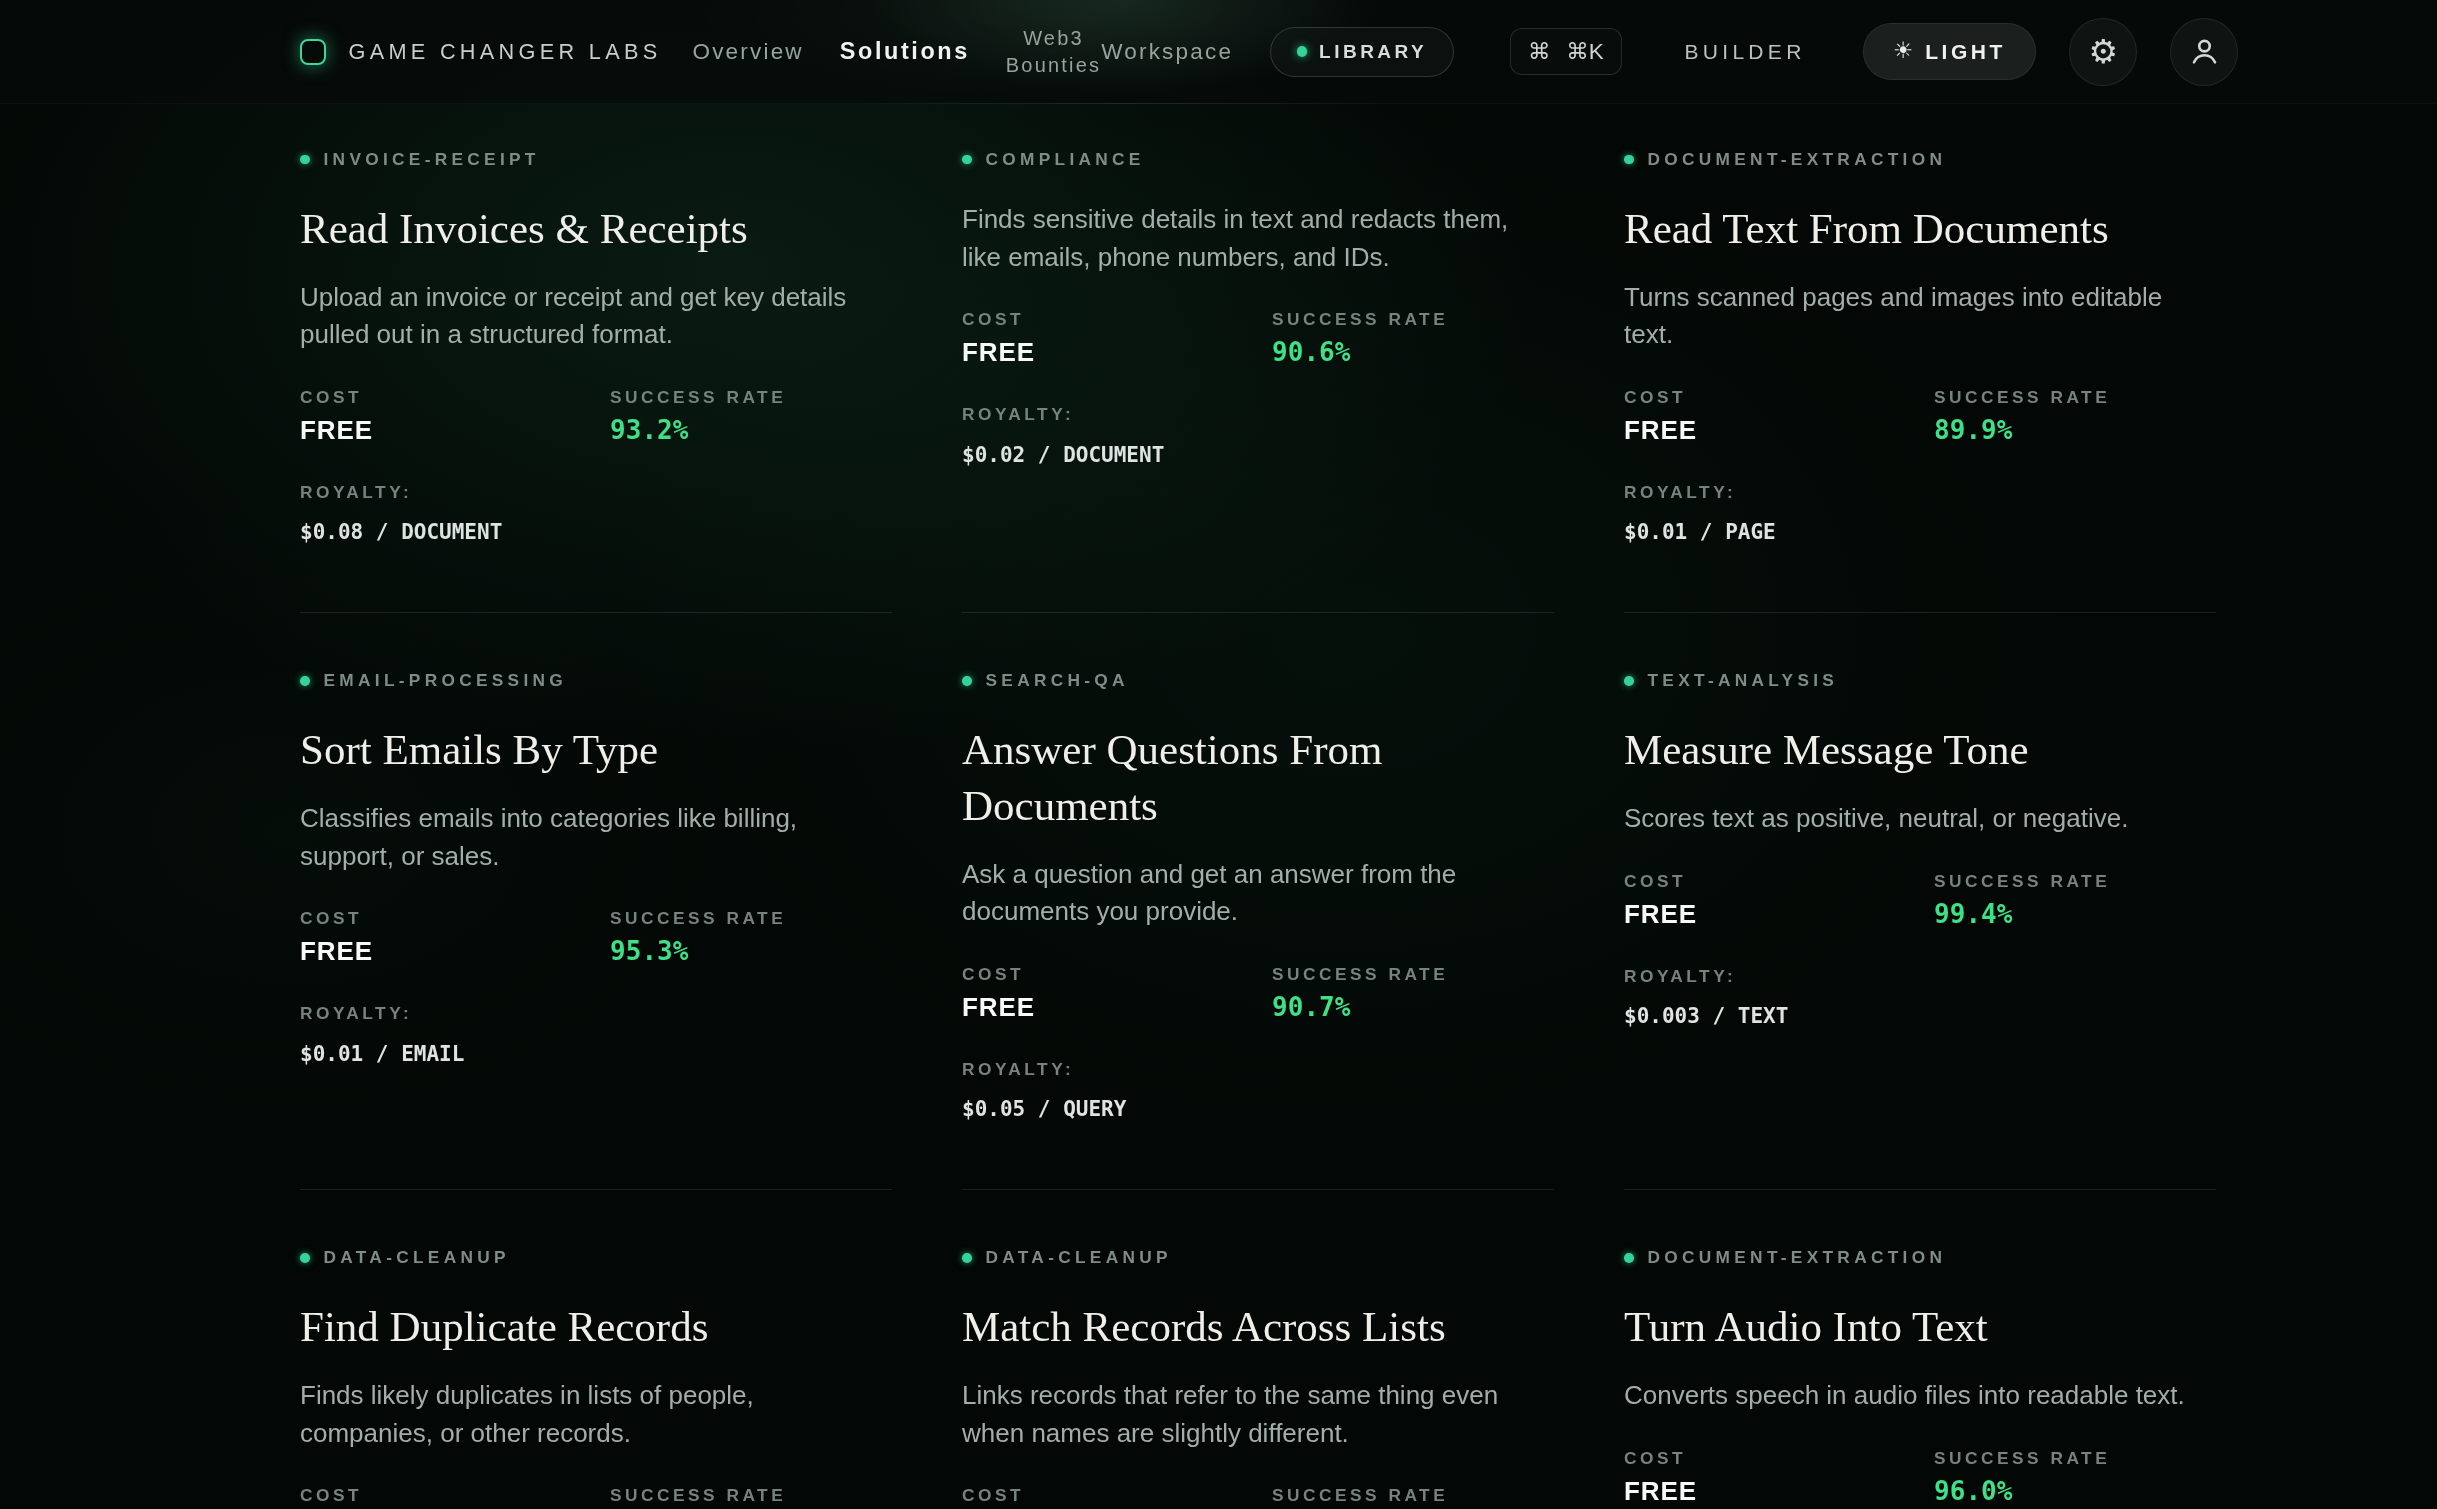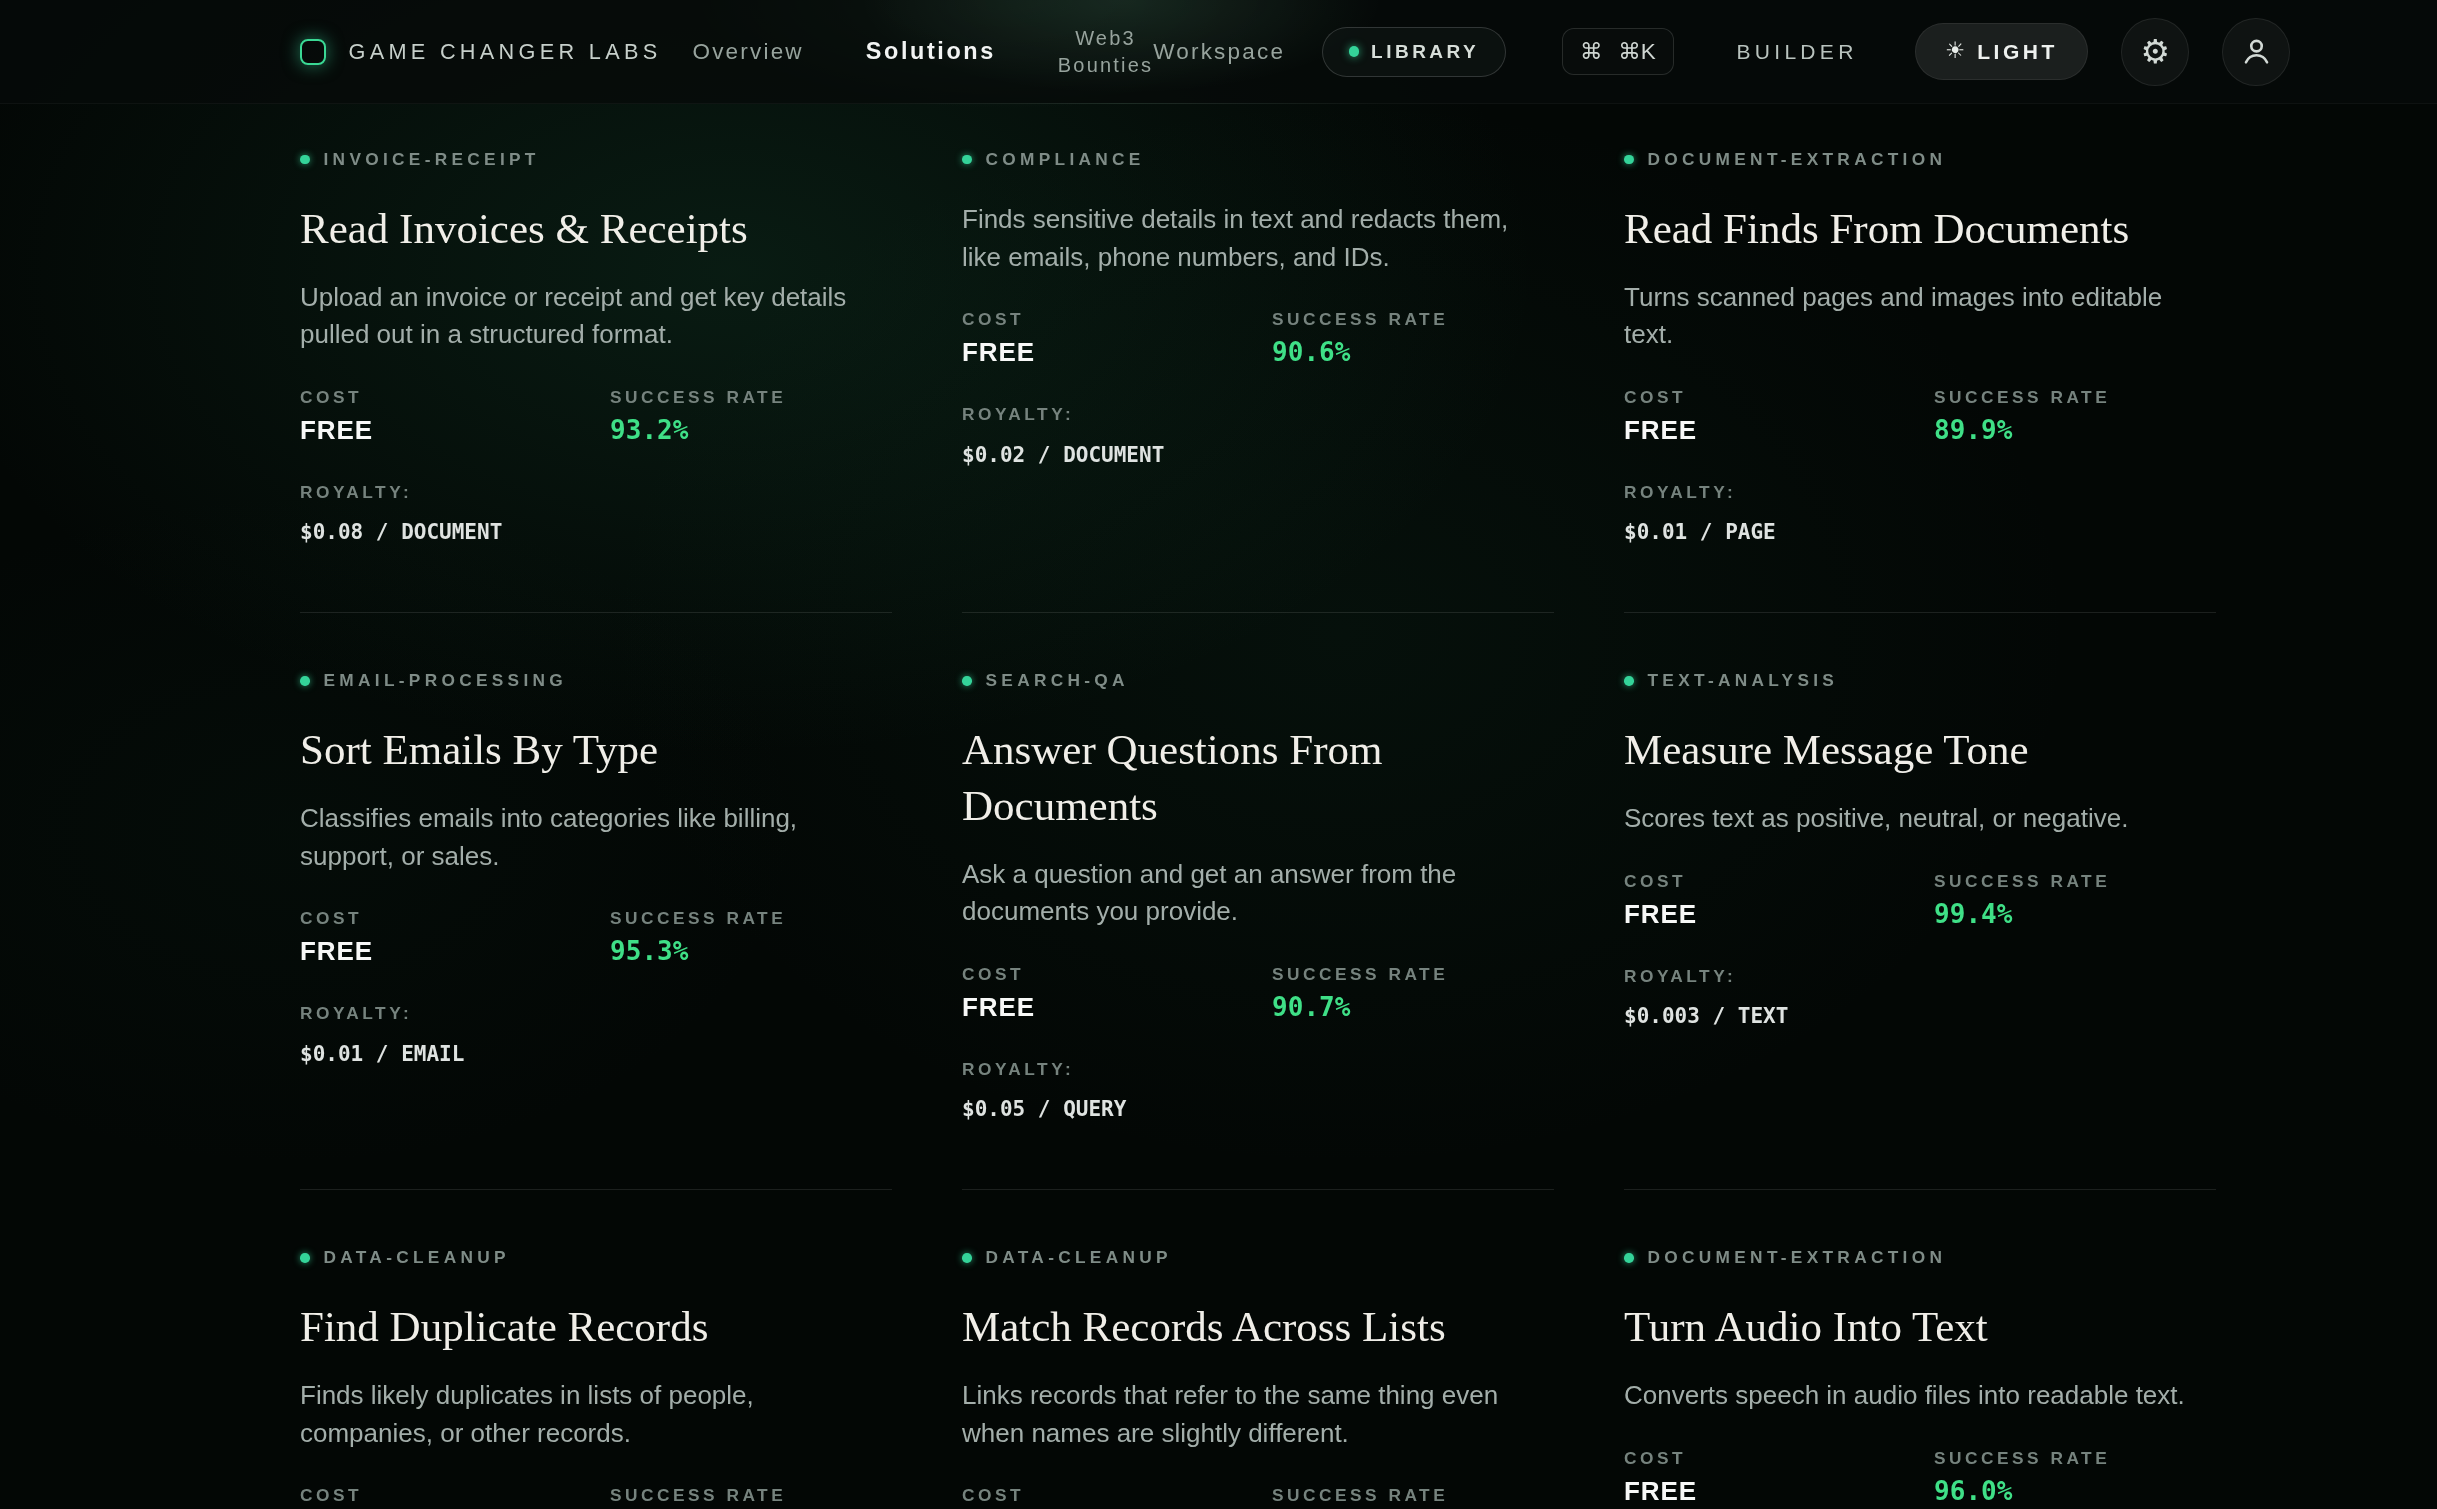--- a/index.html
+++ b/index.html
@@ -30,21 +30,21 @@
   .nav-left, .nav-right { display: flex; align-items: center; }
   .logo {
     width: 26px; height: 26px; border: 2.6px solid #3ad894; border-radius: 7.8px;
     box-shadow: 0 0 17.3px rgba(52,211,153,0.55);
     margin-right: 22.5px; flex: none; cursor: pointer;
   }
   .brand {
     font-size: 21.7px; letter-spacing: 4.3px; color: #c6cfca; font-weight: 500;
     margin-right: 31px; white-space: nowrap;
   }
-  .nav-links { display: flex; align-items: center; gap: 62px; }
+  .nav-links { display: flex; align-items: center; gap: 36px; }
   .nav-link {
     font-size: 22.5px; letter-spacing: 2.2px; color: #97a39d; cursor: pointer; white-space: nowrap;
   }
   .nav-link.active { color: #f2f4f3; font-weight: 700; font-size: 23.4px; letter-spacing: 2.6px; }
   .nav-link.stacked { text-align: center; font-size: 20px; line-height: 1.35; }
 
   .nav-right { gap: 33px; }
   .nav-right .nav-link { margin-right: 3.5px; }
   .library-pill {
     display: flex; align-items: center; gap: 12px;
@@ -199,21 +199,21 @@
         <span class="label">ROYALTY:</span>
         <span class="rvalue">$0.02 / DOCUMENT</span>
       </div>
     </article>
 
     <article class="card">
       <div class="tag">
         <span class="dot"></span>
         <span class="txt">DOCUMENT-EXTRACTION</span>
       </div>
-      <h2 class="title">Read Finds From Documents</h2>
+      <h2 class="title">Read Text From Documents</h2>
       <p class="desc">Turns scanned pages and images into editable text.</p>
       <div class="stats">
         <div class="stat">
           <div class="label">COST</div>
           <div class="cost">FREE</div>
         </div>
         <div class="stat">
           <div class="label">SUCCESS RATE</div>
           <div class="rate">89.9%</div>
         </div>

